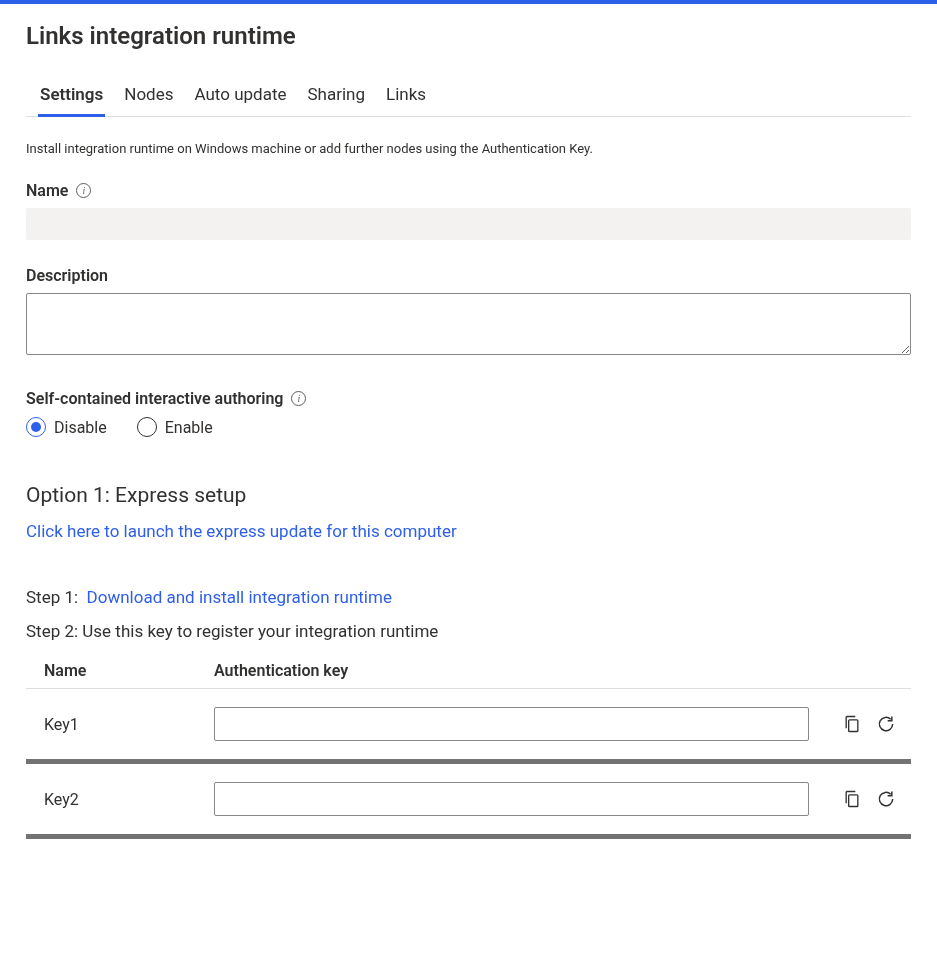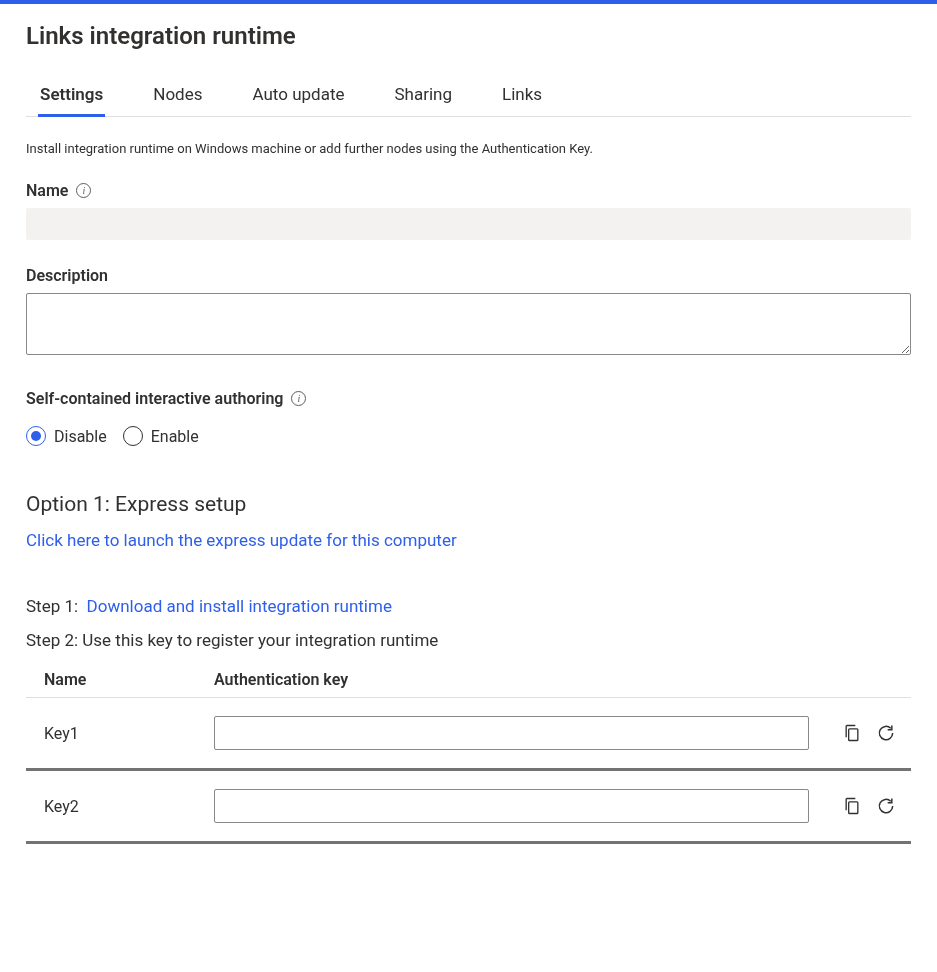--- a/index.html
+++ b/index.html
@@ -18,21 +18,21 @@
   .container {
     padding: 10px 26px 30px 26px;
   }
   .page-title {
     font-size: 24px;
     font-weight: 600;
     margin: 8px 0 28px 0;
   }
   .tabs {
     display: flex;
-    gap: 46px;
+    gap: 17px;
     border-bottom: 1px solid #e1dfdd;
     padding: 0 12px 0 12px;
     margin-bottom: 22px;
   }
   .tab {
     font-size: 17px;
     color: #323130;
     padding: 6px 2px 10px 2px;
     cursor: pointer;
     border-bottom: 3px solid transparent;
@@ -88,22 +88,22 @@
     border: 1px solid #8a8886;
     border-radius: 2px;
     padding: 6px 8px;
     font-family: inherit;
     font-size: 14px;
     resize: both;
     margin-bottom: 30px;
   }
   .radio-row {
     display: flex;
-    gap: 16px;
-    margin-top: 10px;
+    gap: 30px;
+    margin-top: 1px;
     margin-bottom: 46px;
     align-items: flex-end;
   }
   .radio-item {
     display: inline-flex;
     align-items: center;
     gap: 8px;
     cursor: pointer;
     font-size: 16px;
   }
@@ -148,21 +148,21 @@
   }
   .key-table thead th {
     text-align: left;
     font-size: 16px;
     font-weight: 600;
     padding: 6px 10px 8px 18px;
     border-bottom: 1px solid #e1dfdd;
   }
   .key-table tbody td {
     padding: 18px 10px 18px 18px;
-    border-bottom: 3px solid #737373;
+    border-bottom: 5px solid #737373;
     vertical-align: middle;
     font-size: 16px;
   }
   .key-input {
     width: 100%;
     height: 34px;
     border: 1px solid #8a8886;
     border-radius: 2px;
     padding: 4px 8px;
     font-size: 14px;

